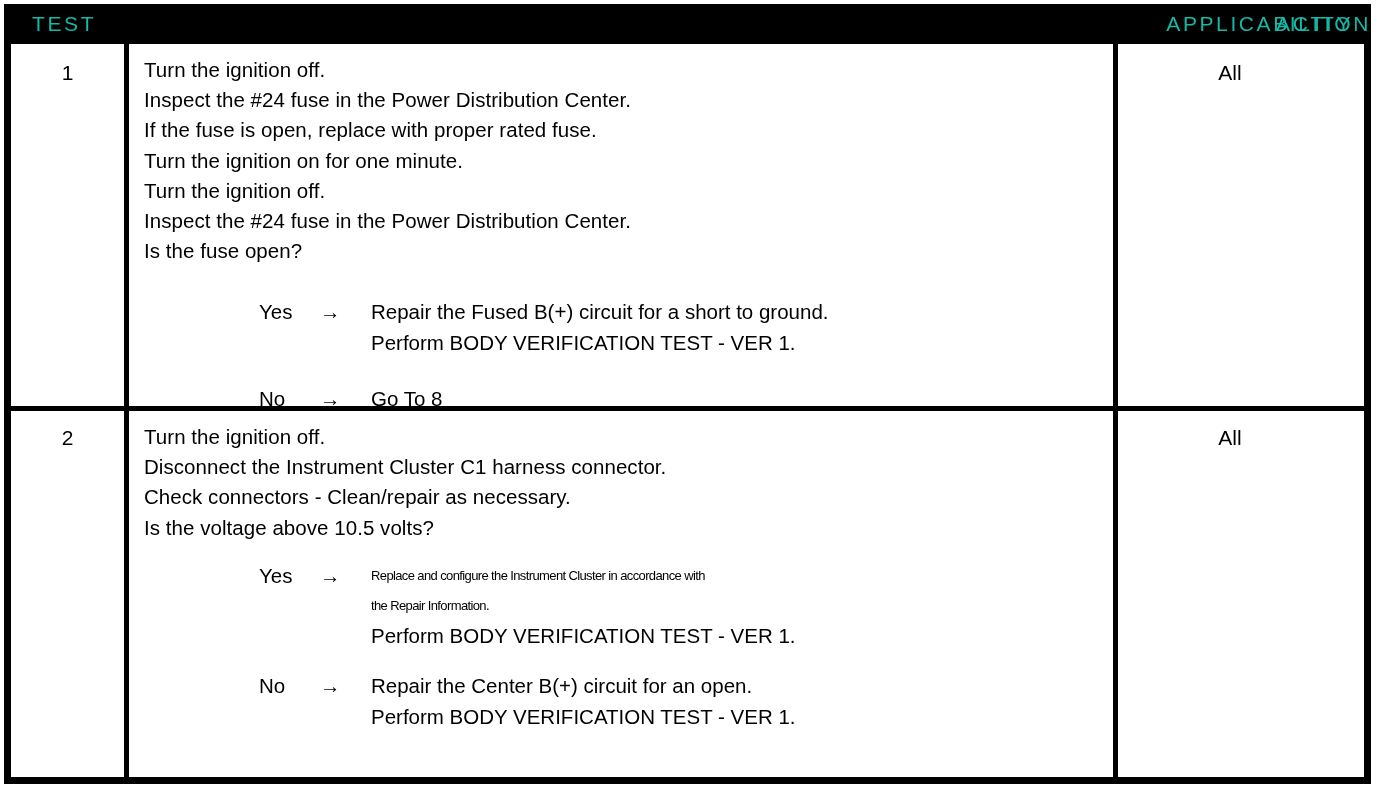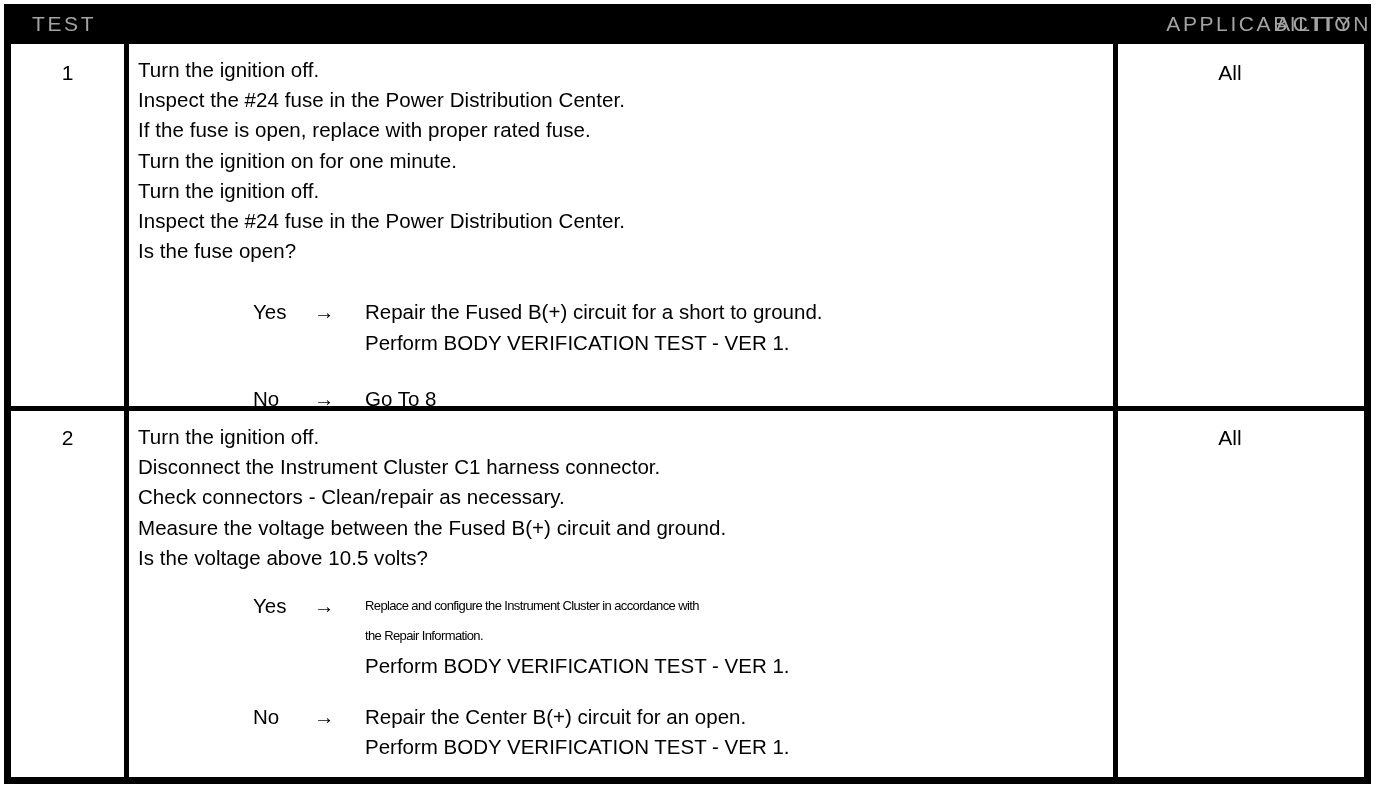--- a/index.html
+++ b/index.html
@@ -43,21 +43,21 @@
     width: 1367px;
     height: 40px;
     background: #000000;
     box-sizing: border-box;
   }
   .header-cell {
     position: absolute;
     top: 0;
     height: 24px;
     line-height: 40px;
-    color: #a3a3a3;
+    color: #14b8a6;
     font-size: 21px;
     letter-spacing: 2.6px;
     white-space: nowrap;
   }
   .header-test   { left: 28px;  }
   .header-action { left: 0; width: 1367px; text-align: right; }
   .header-applic { right: 18px; }
 
   
   .vdiv {
@@ -109,21 +109,21 @@
 
   
   .cell-action {
     position: absolute;
     left: 118px;
     width: 985px;
     top: 0;
   }
   .action-lines {
     margin-top: 11px;
-    padding-left: 9px;
+    padding-left: 15px;
   }
   .action-line {
     font-size: 20.5px;
     line-height: 30.2px;
     white-space: nowrap;
     letter-spacing: 0.05px;
   }
 
   
   .branch {
@@ -217,21 +217,20 @@
 
   <div class="row row-2">
 
     <div class="cell-test">2</div>
 
     <div class="cell-action">
       <div class="action-lines">
         <div class="action-line">Turn the ignition off.</div>
         <div class="action-line">Disconnect the Instrument Cluster C1 harness connector.</div>
         <div class="action-line">Check connectors - Clean/repair as necessary.</div>
-        <div class="action-line">Measure the voltage between the Fused B(+) circuit and ground.</div>
         <div class="action-line">Is the voltage above 10.5 volts?</div>
 
         <div class="branch branch-yes-2">
           <span class="branch-label">Yes</span>
           <span class="branch-arrow">→</span>
           <div class="branch-body">
             <div class="branch-body-line condensed">Replace and configure the Instrument Cluster in accordance with</div>
             <div class="branch-body-line condensed">the Repair Information.</div>
             <div class="branch-body-line">Perform BODY VERIFICATION TEST - VER 1.</div>
           </div>

